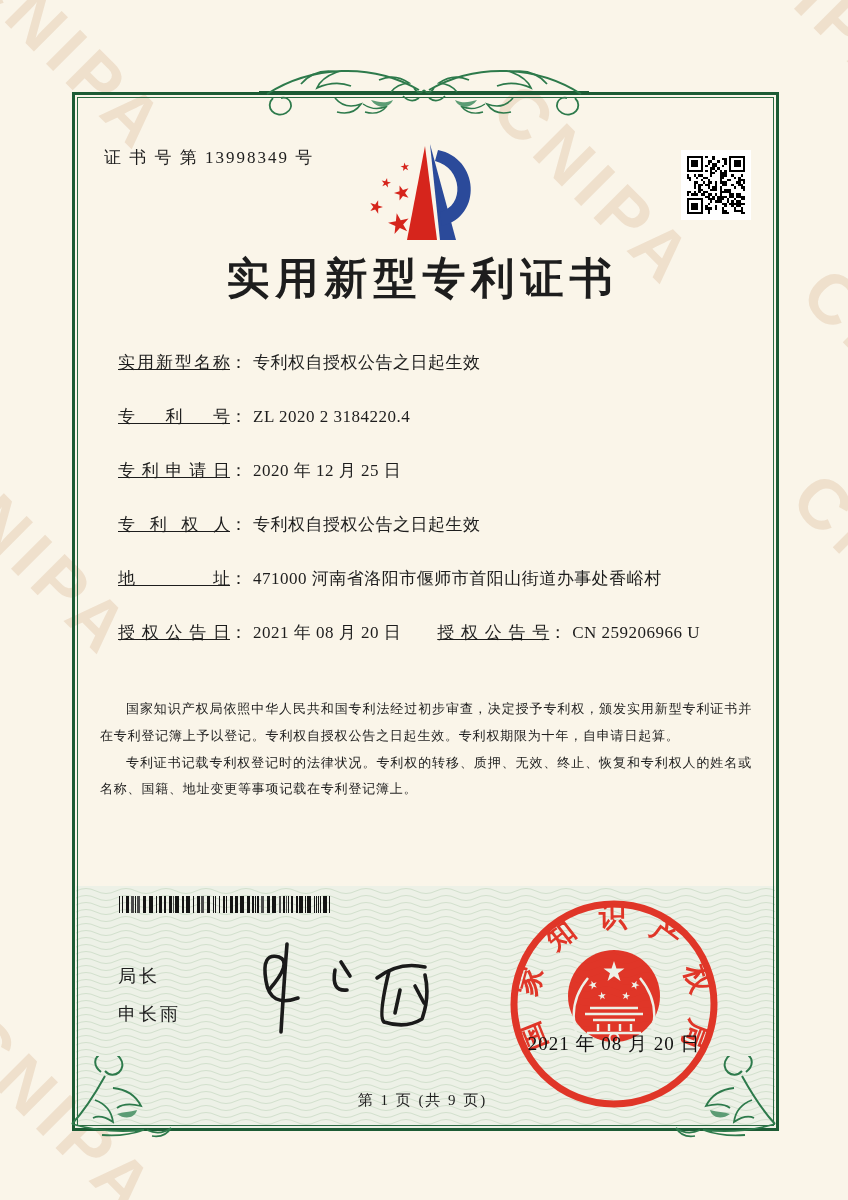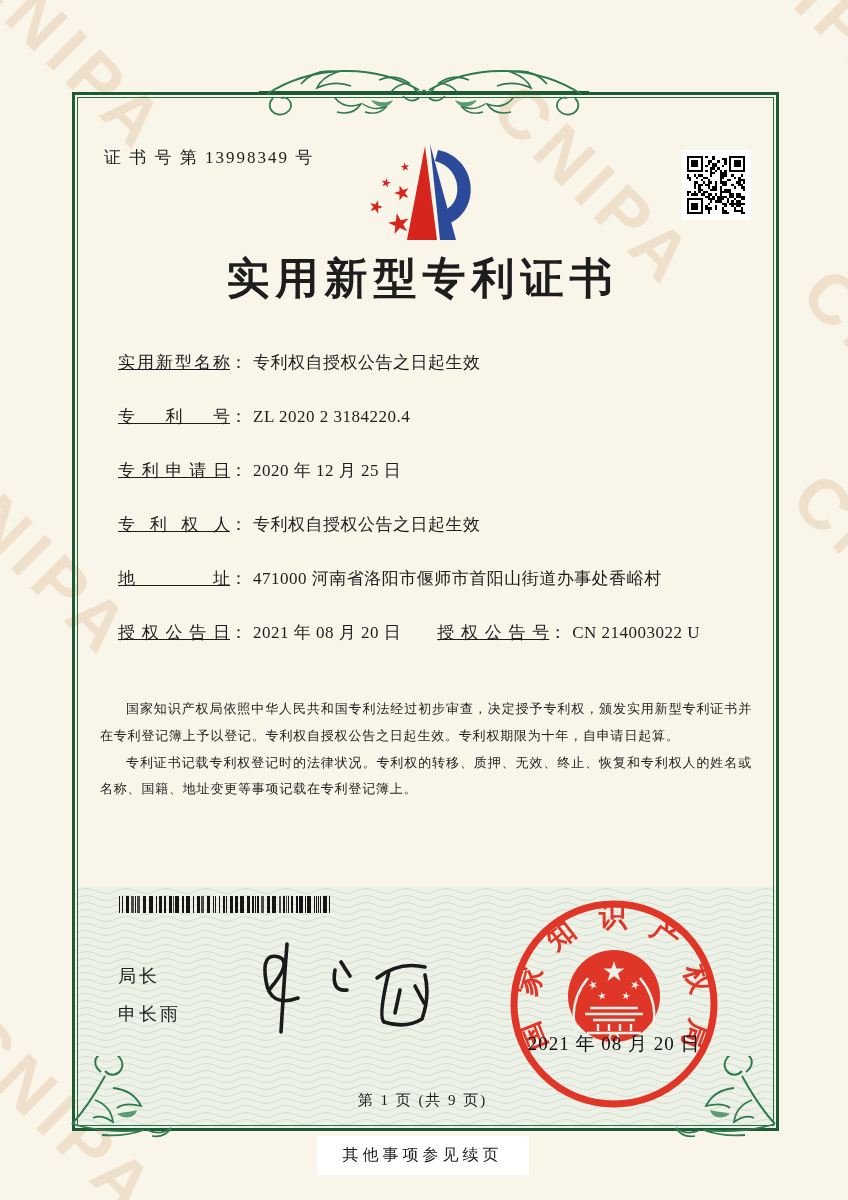--- a/index.html
+++ b/index.html
@@ -376,21 +376,21 @@
       <span class="flabel">专利权人</span><span class="fcolon">：</span><span class="fvalue">专利权自授权公告之日起生效</span>
     </div>
     <div class="frow">
       <span class="flabel">地址</span><span class="fcolon">：</span><span class="fvalue">471000 河南省洛阳市偃师市首阳山街道办事处香峪村</span>
     </div>
     <div class="frow grant">
       <span>
         <span class="flabel">授权公告日</span><span class="fcolon">：</span><span class="fvalue">2021 年 08 月 20 日</span>
       </span>
       <span class="second">
-        <span class="flabel">授权公告号</span><span class="fcolon">：</span><span class="fvalue">CN 214003022 U</span>
+        <span class="flabel">授权公告号</span><span class="fcolon">：</span><span class="fvalue">CN 259206966 U</span>
       </span>
     </div>
   </div>
 
   <div class="body-text">
     <p>国家知识产权局依照中华人民共和国专利法经过初步审查，决定授予专利权，颁发实用新型专利证书并在专利登记簿上予以登记。专利权自授权公告之日起生效。专利权期限为十年，自申请日起算。</p>
     <p>专利证书记载专利权登记时的法律状况。专利权的转移、质押、无效、终止、恢复和专利权人的姓名或名称、国籍、地址变更等事项记载在专利登记簿上。</p>
   </div>
 
   <svg class="barcode" id="barcode-svg" width="216" height="17" viewBox="0 0 216 17">
@@ -487,17 +487,14 @@
         <path d="M81 137 h54"></path>
         <circle cx="108" cy="142" r="4.5" stroke-width="2"></circle>
         <path d="M70 136 Q62 106 82 82"></path>
         <path d="M146 136 Q154 106 134 82"></path>
       </g>
     </g>
   </svg>
   <div class="seal-date">2021 年 08 月 20 日</div>
 
   <div class="page-no">第 1 页 (共 9 页)</div>
-  <div class="cont-wrap">
-    <span class="cont-note">其他事项参见续页</span>
-  </div>
 
 </div>
 
 </body></html>

